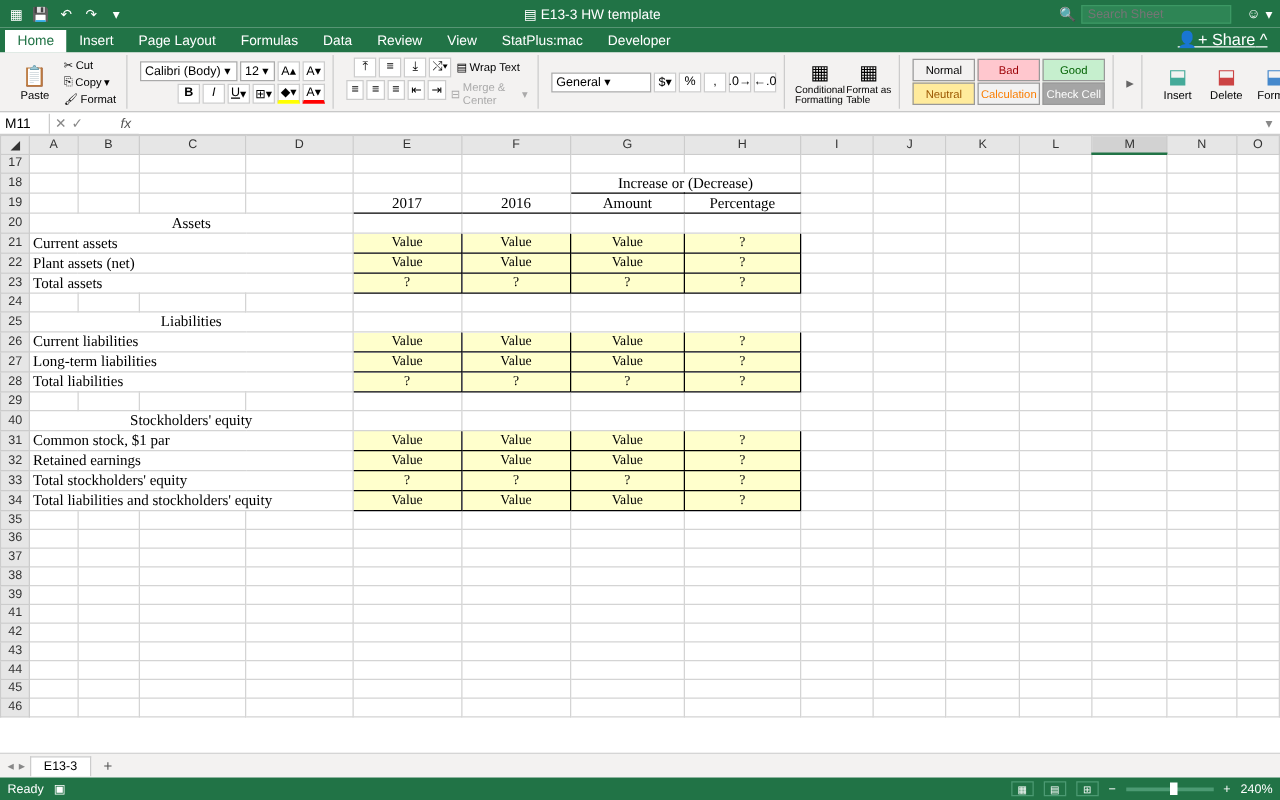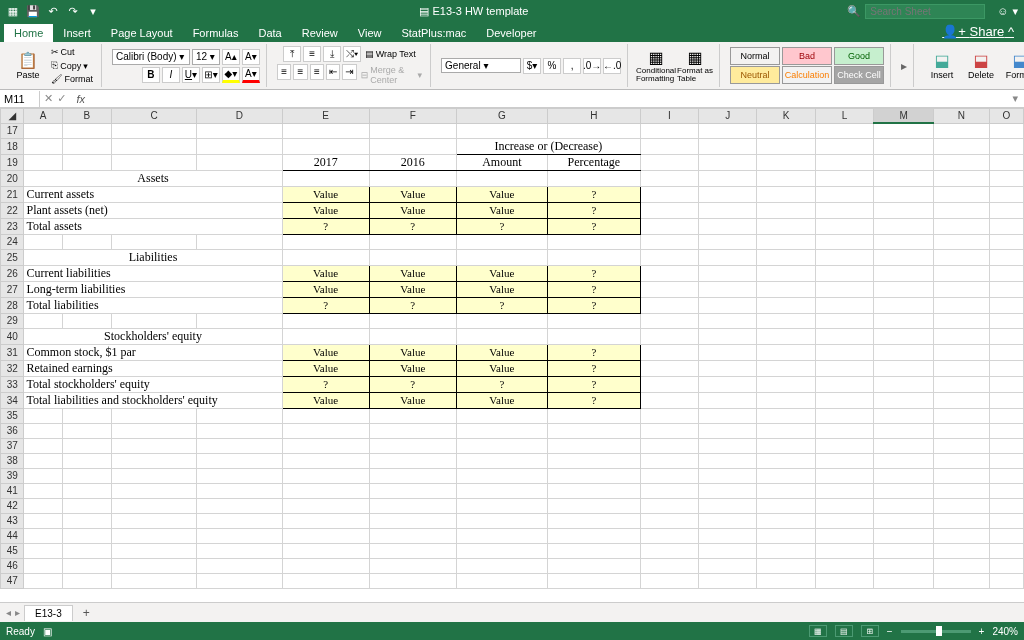--- a/index.html
+++ b/index.html
@@ -20,21 +20,21 @@
 .group:last-child { border-right: none; }
 .bigbtn { display: flex; flex-direction: column; align-items: center; justify-content: center; width: 36px; height: 42px; font-size: 9px; cursor: pointer; }
 .bigbtn .ico { font-size: 16px; }
 .smbtn { font-size: 9px; padding: 1px 2px; cursor: pointer; display: flex; align-items: center; gap: 2px; }
 .sel { font-size: 10px; border: 1px solid #aaa; padding: 1px 3px; background: #fff; }
 .btnrow { display: flex; gap: 2px; }
 .icobtn { width: 18px; height: 16px; border: 1px solid #ccc; background: #fff; display: flex; align-items: center; justify-content: center; font-size: 10px; cursor: pointer; }
 .stylebox { width: 50px; height: 18px; border: 1px solid #999; font-size: 9px; display: flex; align-items: center; justify-content: center; cursor: pointer; }
 .fbar { background: #fff; border-bottom: 1px solid #ccc; display: flex; align-items: center; height: 18px; }
 .namebox { width: 40px; border-right: 1px solid #ccc; padding: 2px 4px; font-size: 11px; }
-.fbar .fx { padding: 0 6px; font-style: italic; color: #555; font-size: 11px; }
+.fbar .fx { padding: 0 6px; font-style: italic; color: #555; font-size: 11px; margin-left: 20px; }
 .fbar .fbtns { display: flex; gap: 4px; color: #888; padding: 0 4px; }
 .fbar input { border: none; flex: 1; font-size: 11px; padding: 2px 4px; outline: none; }
 .grid-wrap { position: relative; height: 494px; overflow: auto; background: #fff; }
 table.grid { border-collapse: collapse; table-layout: fixed; }
 .colhead th, .rowhead { background: #e6e6e6; border: 1px solid #ccc; font-weight: normal; font-size: 10px; color: #333; text-align: center; }
 .colhead th.sel { background: #d2d2d2; border-bottom: 2px solid #217346; }
 td { border: 1px solid #d4d4d4; height: 15px; font-size: 11px; padding: 0 2px; white-space: nowrap; overflow: hidden; }
 td.txt { font-family: "Times New Roman", serif; font-size: 12px; }
 td.val { background: #ffffcc; text-align: center; border: 1px solid #000; font-family: "Times New Roman", serif; }
 td.hdr { text-align: center; font-family: "Times New Roman", serif; font-size: 12px; }
@@ -703,38 +703,20 @@
           <td></td>
           <td></td>
           <td></td>
           <td></td>
           <td></td>
           <td></td>
           <td></td>
           <td></td>
           <td></td>
         </tr>
-        <tr>
-          <th class="rowhead">47</th>
-          <td></td>
-          <td></td>
-          <td></td>
-          <td></td>
-          <td></td>
-          <td></td>
-          <td></td>
-          <td></td>
-          <td></td>
-          <td></td>
-          <td></td>
-          <td></td>
-          <td></td>
-          <td></td>
-          <td></td>
-        </tr>
       </tbody>
     </table>
 </div>
 
 <div class="sheettabs">
   <span class="nav">◂</span>
   <span class="nav">▸</span>
   <div class="sheettab">E13-3</div>
   <span class="add">+</span>
 </div>

